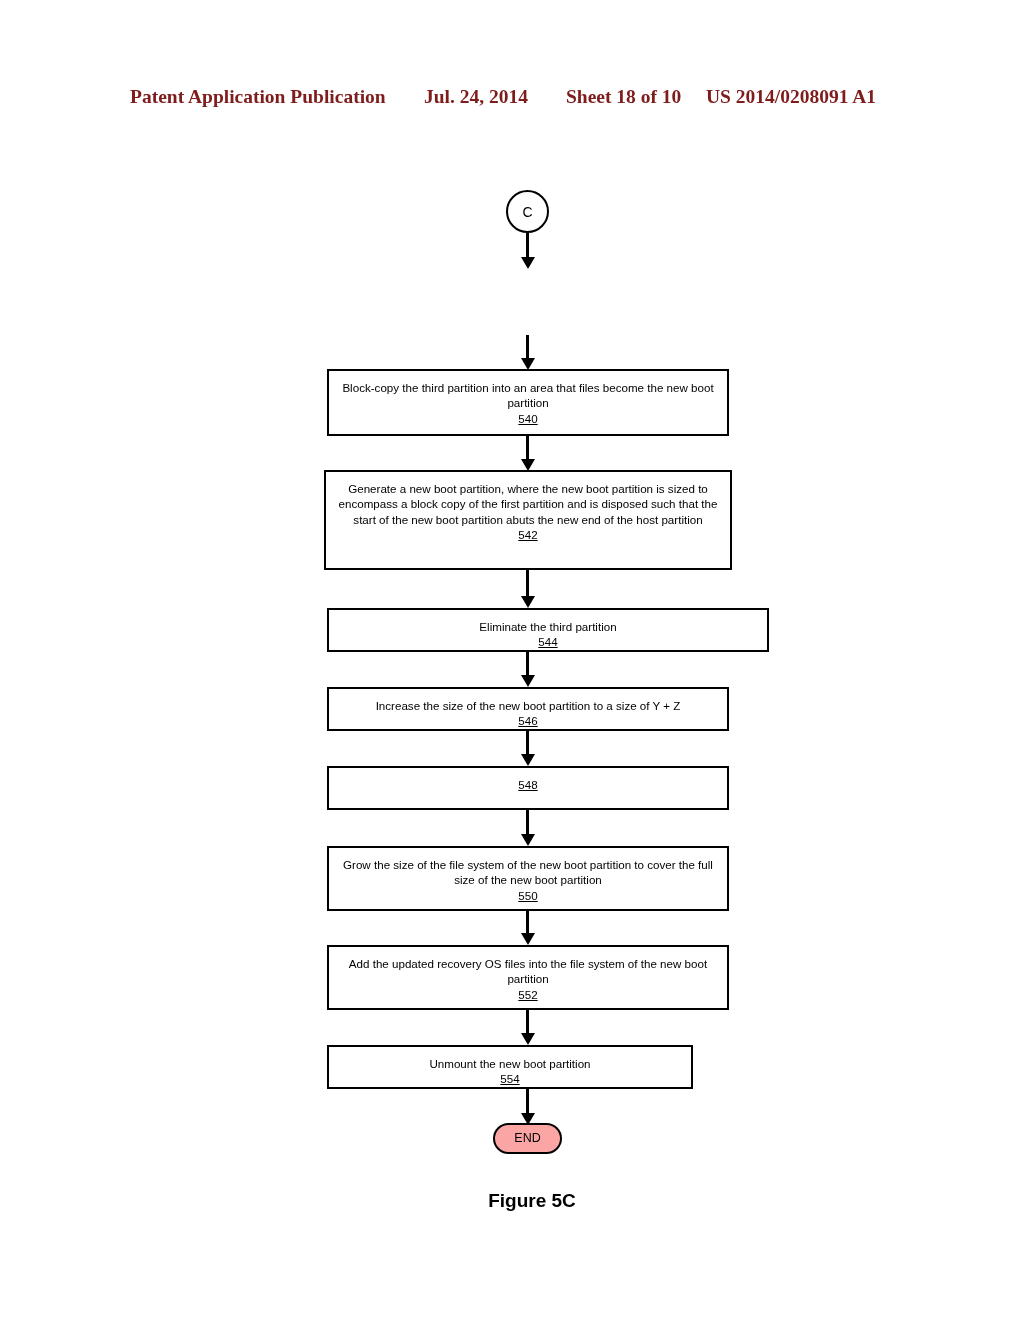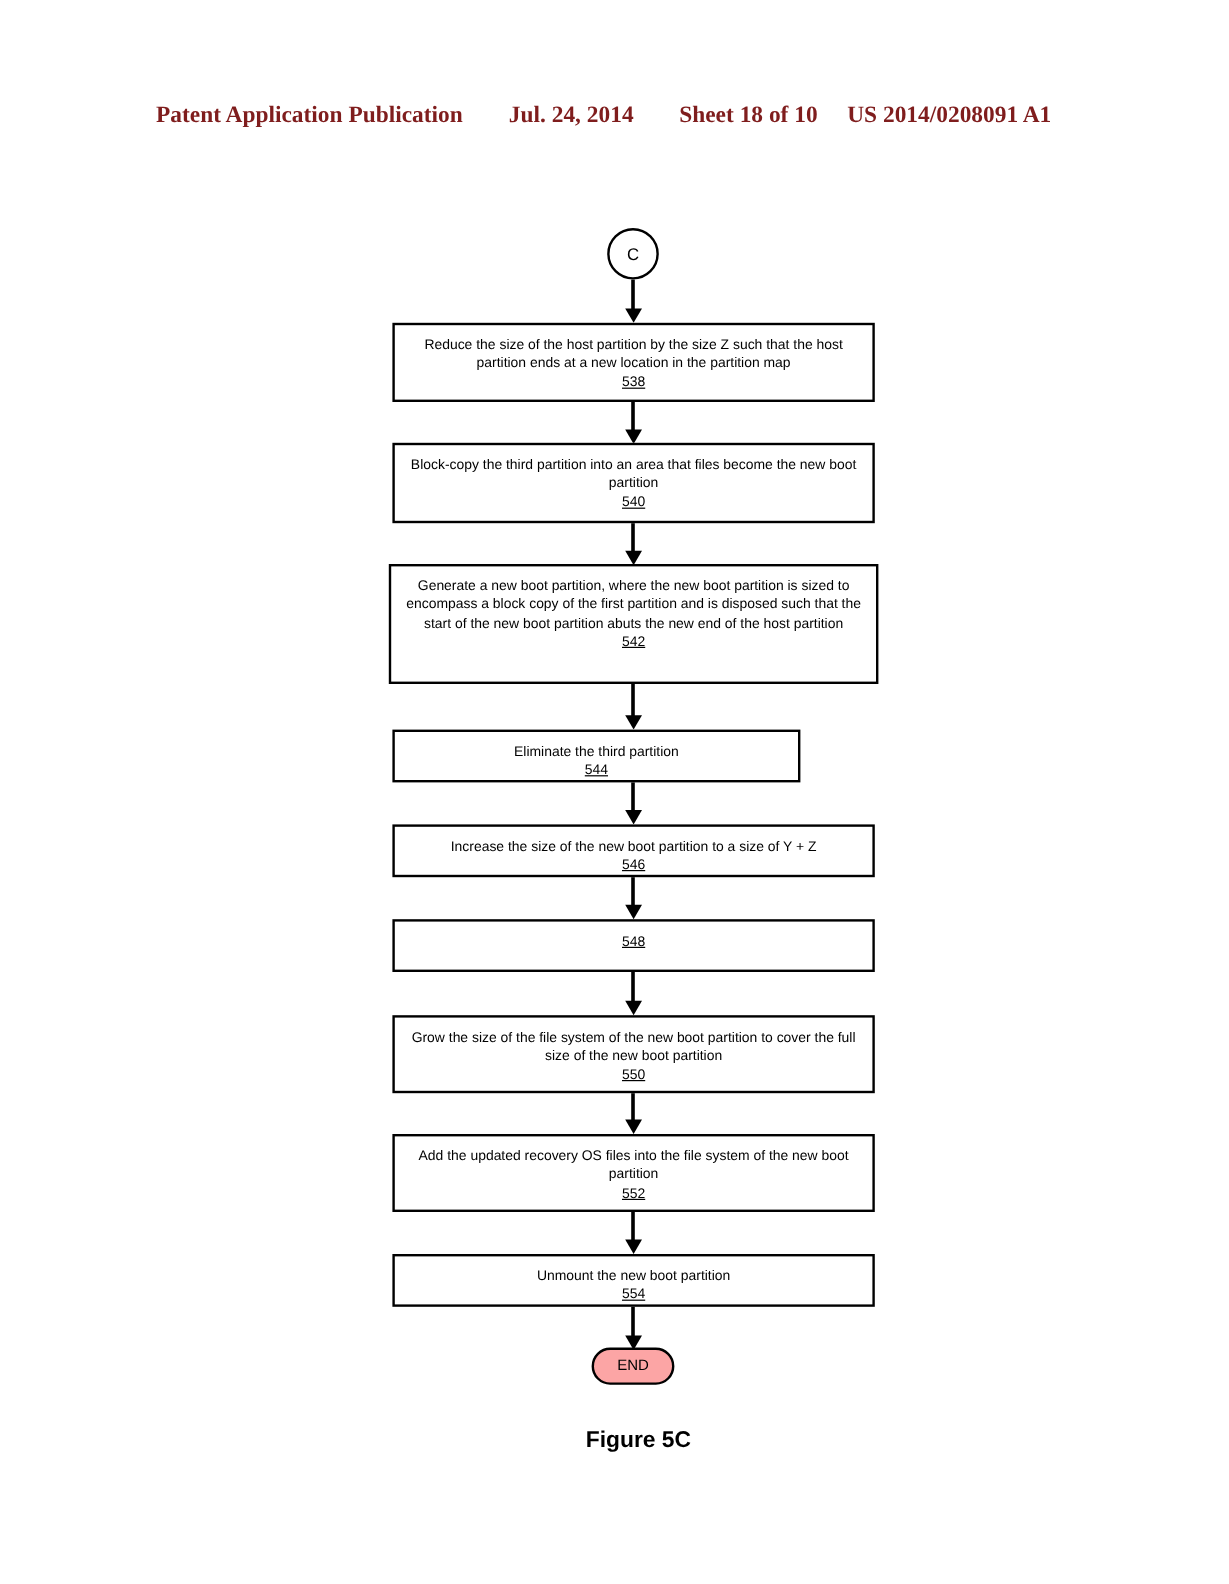--- a/index.html
+++ b/index.html
@@ -140,24 +140,20 @@
 
     <div class="connector" style="left:506px; top:190px; width:43px; height:43px;">
       <span>C</span>
     </div>
 
     <div class="arrow" style="left:526px; top:233px; height:36px;">
       <div class="shaft" style="height:26px;"></div>
       <div class="head" style="top:24px;"></div>
     </div>
 
-    <div class="node" style="left:327px; top:269px; width:402px; height:66px;">
-      <span class="txt">Reduce the size of the host partition by the size Z such that the host partition ends at a new location in the partition map</span>
-      <span class="ref">538</span>
-    </div>
 
     <div class="arrow" style="left:526px; top:335px; height:35px;">
       <div class="shaft" style="height:25px;"></div>
       <div class="head" style="top:23px;"></div>
     </div>
 
     <div class="node" style="left:327px; top:369px; width:402px; height:67px;">
       <span class="txt">Block-copy the third partition into an area that files become the new boot partition</span>
       <span class="ref">540</span>
     </div>
@@ -170,21 +166,21 @@
     <div class="node" style="left:324px; top:470px; width:408px; height:100px;">
       <span class="txt">Generate a new boot partition, where the new boot partition is sized to encompass a block copy of the first partition and is disposed such that the start of the new boot partition abuts the new end of the host partition</span>
       <span class="ref">542</span>
     </div>
 
     <div class="arrow" style="left:526px; top:570px; height:38px;">
       <div class="shaft" style="height:28px;"></div>
       <div class="head" style="top:26px;"></div>
     </div>
 
-    <div class="node" style="left:327px; top:608px; width:340px; height:44px;">
+    <div class="node" style="left:327px; top:608px; width:442px; height:44px;">
       <span class="txt">Eliminate the third partition</span>
       <span class="ref">544</span>
     </div>
 
     <div class="arrow" style="left:526px; top:652px; height:35px;">
       <div class="shaft" style="height:25px;"></div>
       <div class="head" style="top:23px;"></div>
     </div>
 
     <div class="node" style="left:327px; top:687px; width:402px; height:44px;">
@@ -219,21 +215,21 @@
     <div class="node" style="left:327px; top:945px; width:402px; height:65px;">
       <span class="txt">Add the updated recovery OS files into the file system of the new boot partition</span>
       <span class="ref">552</span>
     </div>
 
     <div class="arrow" style="left:526px; top:1010px; height:35px;">
       <div class="shaft" style="height:25px;"></div>
       <div class="head" style="top:23px;"></div>
     </div>
 
-    <div class="node" style="left:327px; top:1045px; width:402px; height:44px;">
+    <div class="node" style="left:327px; top:1045px; width:366px; height:44px;">
       <span class="txt">Unmount the new boot partition</span>
       <span class="ref">554</span>
     </div>
 
     <div class="arrow" style="left:526px; top:1089px; height:36px;">
       <div class="shaft" style="height:26px;"></div>
       <div class="head" style="top:24px;"></div>
     </div>
 
     <div class="terminator" style="left:493px; top:1123px; width:69px; height:31px;">

